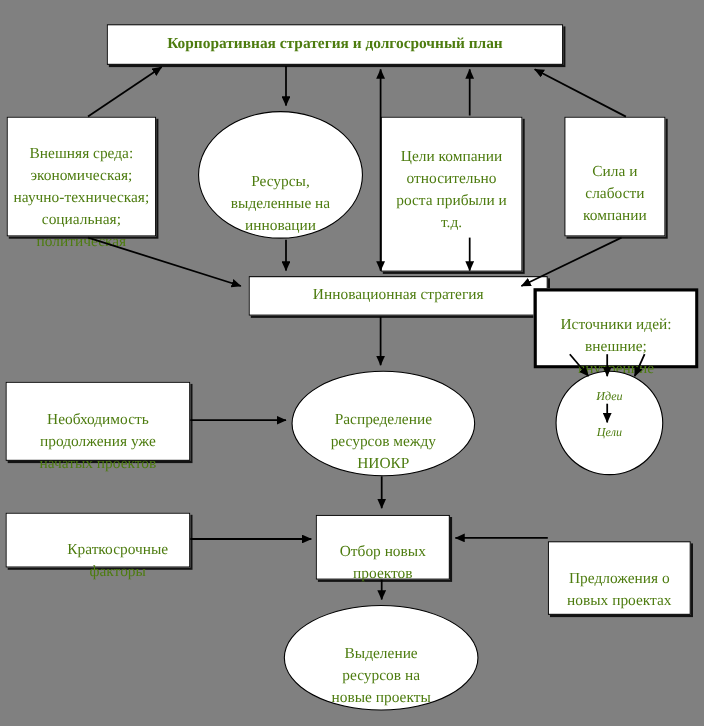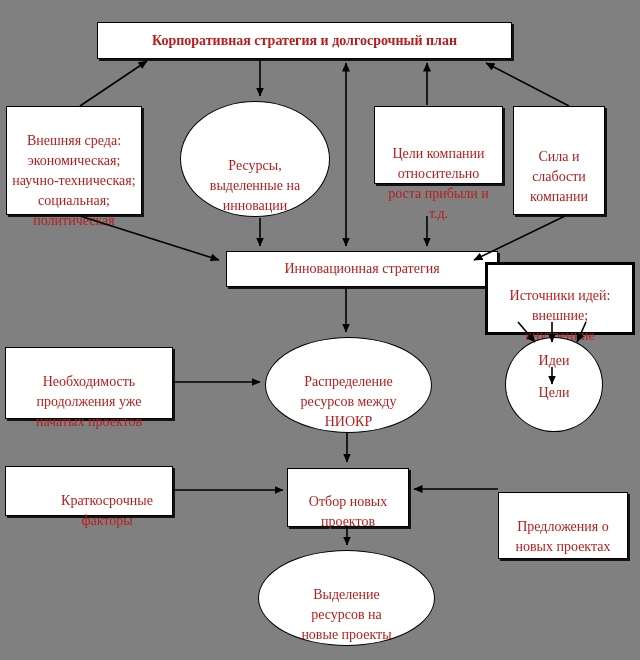--- a/index.html
+++ b/index.html
@@ -1,36 +1,36 @@
 <!DOCTYPE html>
 <html><head>
 <meta charset="utf-8">
 <style>
   html,body{margin:0;padding:0;}
   .canvas{
     position:relative; width:640px; height:660px; overflow:hidden;
-    background:#808080; color:#b91c1c;
+    background:#808080; color:#4d7c0f;
     font-family:"Liberation Serif","DejaVu Serif",serif;
   }
   .node{
     position:absolute; box-sizing:border-box; background:#ffffff;
     border:1px solid #000; box-shadow:2px 2px 0 rgba(0,0,0,.85);
     text-align:center; font-size:14px; line-height:20px; white-space:pre-line;
   }
   .flexc{display:flex; align-items:center; justify-content:center;}
   .ellipse{border-radius:50%; box-shadow:none; border:1.5px solid #000;align-items:flex-end;}
   .soft{border:3px solid #000000; box-shadow:none;}
   .svg-overlay{position:absolute; left:0; top:0; pointer-events:none;}
-  .circle-label{position:absolute; left:0; width:100%; text-align:center; font-size:14px; line-height:20px;}
+  .circle-label{position:absolute; left:0; width:100%; text-align:center; font-size:11px; line-height:20px;font-style:italic;}
 
   
   #title        {left:97px;  top:22px;  width:415px; height:37px; font-weight:bold;}
   #env          {left:6px;   top:106px; width:136px; height:109px; padding-top:4px;}
   #resources    {left:180px; top:101px; width:150px; height:116px;}
-  #goals        {left:374px; top:106px; width:129px; height:78px; padding-top:17px;}
+  #goals        {left:346px; top:106px; width:129px; height:141px; padding-top:6px;}
   #strengths    {left:513px; top:106px; width:92px;  height:109px; padding-top:20px;}
   #innovation   {left:226px; top:251px; width:272px; height:36px;}
   #sources      {left:485px; top:262px; width:150px; height:73px; padding-top:1px;}
   #need         {left:5px;   top:347px; width:168px; height:72px; padding-top:4px;}
   #allocation   {left:265px; top:337px; width:167px; height:96px;}
   #ideascircle  {left:505px; top:337px; width:98px;  height:95px;}
   #shortterm    {left:5px;   top:466px; width:168px; height:50px; padding-top:4px;padding-left:36px;}
   #selection    {left:287px; top:468px; width:122px; height:59px; padding-top:3px;}
   #proposals    {left:498px; top:466px; width:130px; height:67px; padding-top:4px;margin-top:26px;}
   #newres       {left:258px; top:550px; width:177px; height:96px;}

